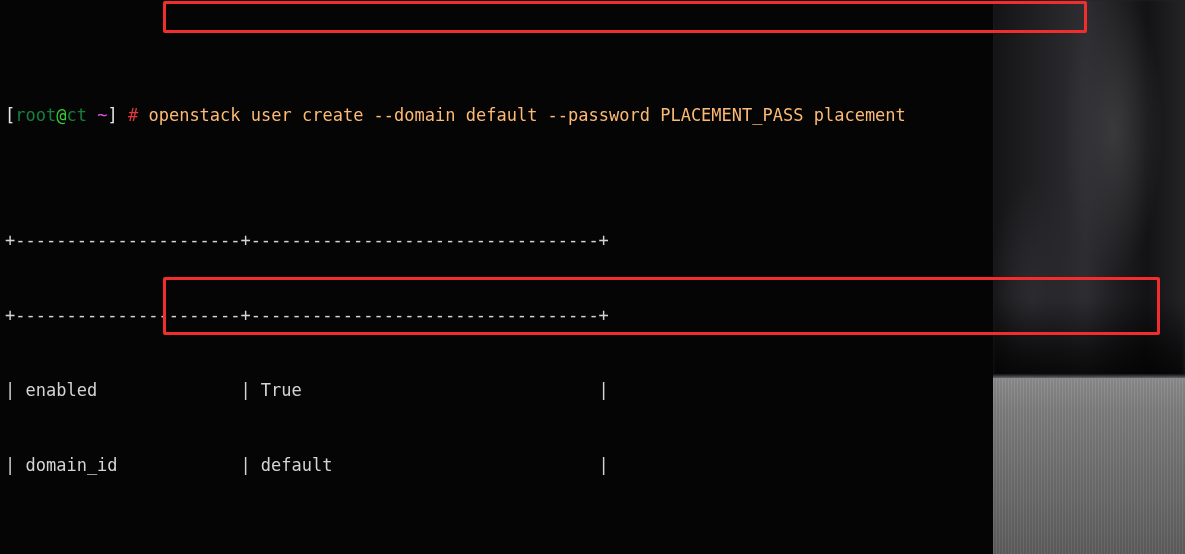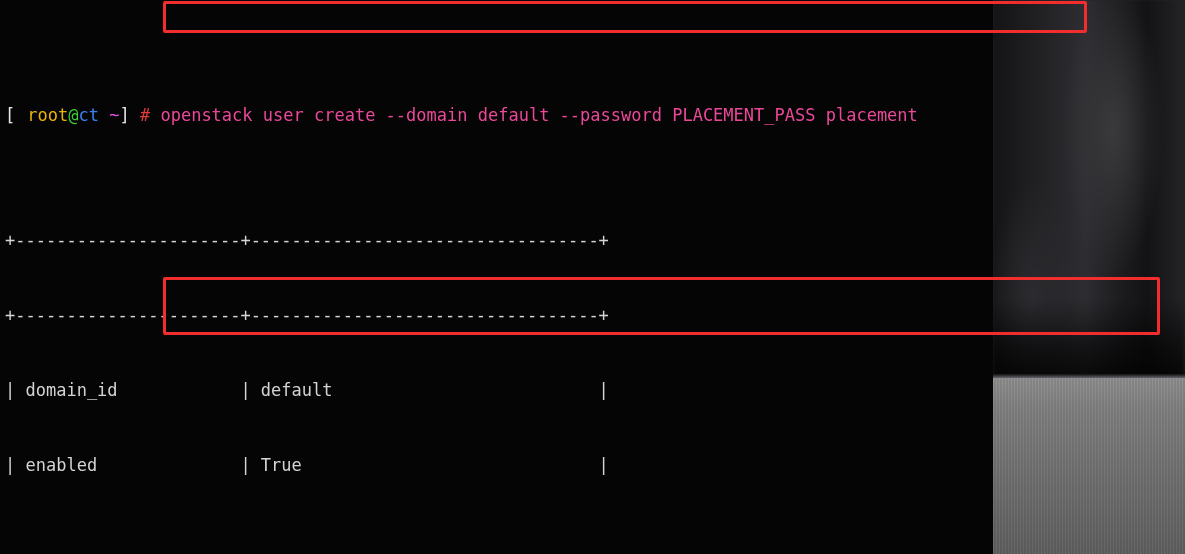--- a/index.html
+++ b/index.html
@@ -77,26 +77,26 @@
     font-size: 17px;
     line-height: 25px;
     color: #d4d4d4;
     white-space: pre;
     letter-spacing: 0px;
   }
   .line { height: 25px; white-space: pre; }
 
   
   .br { color: #e6e6e6; }       
-  .user { color: #eab308; margin-left: 12px; }     
+  .user { color: #15803d; }     
   .at { color: #35d135; }       
-  .host { color: #3b82f6; }     
+  .host { color: #15803d; }     
   .path { color: #e24fe2; }     
   .hash { color: #e03a3a; }     
-  .cmd { color: #ec4899; }
+  .cmd { color: #fdba74; }
   .out { color: #d4d4d4; }
 
   
   .redbox {
     position: absolute;
     border: 3px solid #f22d2d;
     border-radius: 2px;
     box-sizing: border-box;
     pointer-events: none;
   }
@@ -115,22 +115,22 @@
 
 <div id="terminal">
   <div id="screen">
 
     
     <div class="line"><span class="br">[</span><span class="user">root</span><span class="at">@</span><span class="host">ct</span><span class="br"> </span><span class="path">~</span><span class="br">]</span><span class="br"> </span><span class="hash">#</span><span class="cmd"> </span><span class="cmd">openstack user create --domain default --password PLACEMENT_PASS placement</span></div>
 
     
     <div class="line out">+----------------------+----------------------------------+</div>
     <div class="line out">+----------------------+----------------------------------+</div>
+    <div class="line out">| enabled              | True                             |</div>
     <div class="line out">| domain_id            | default                          |</div>
-    <div class="line out">| enabled              | True                             |</div>
     
     
     
     
     
 
     
     
 
     

